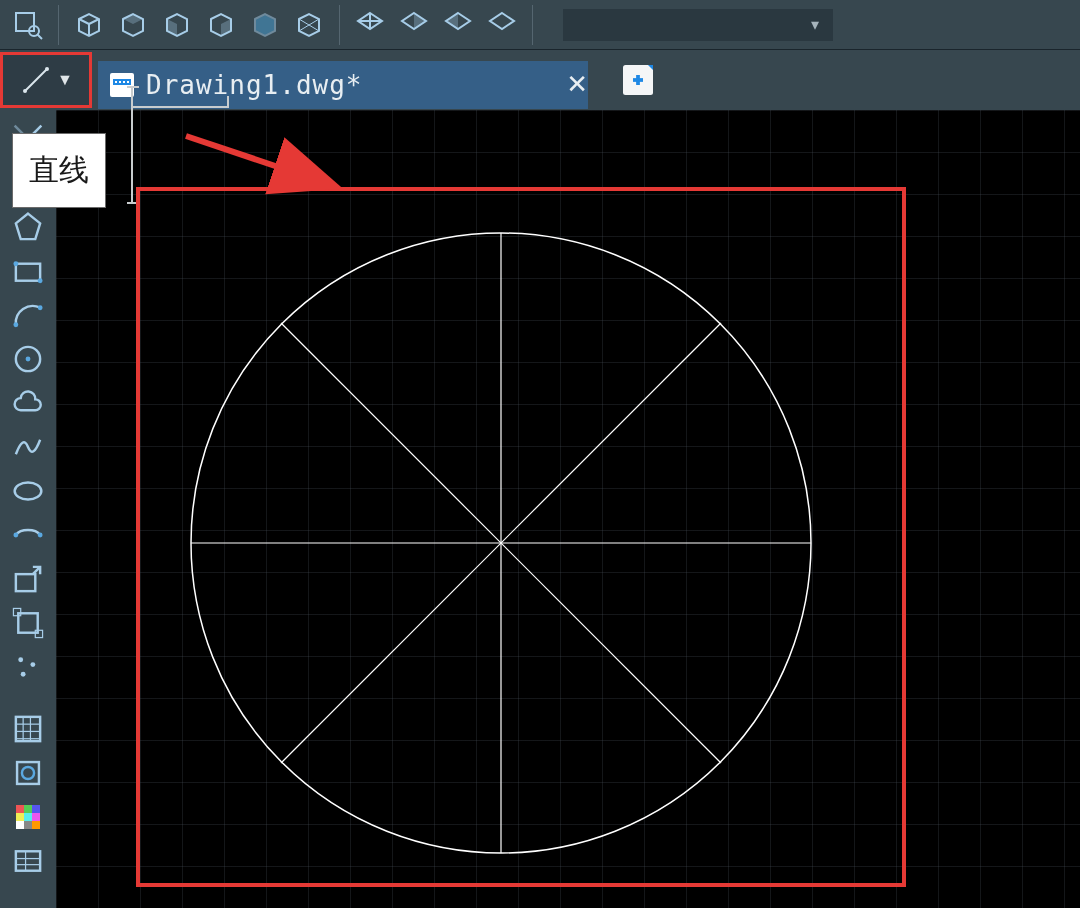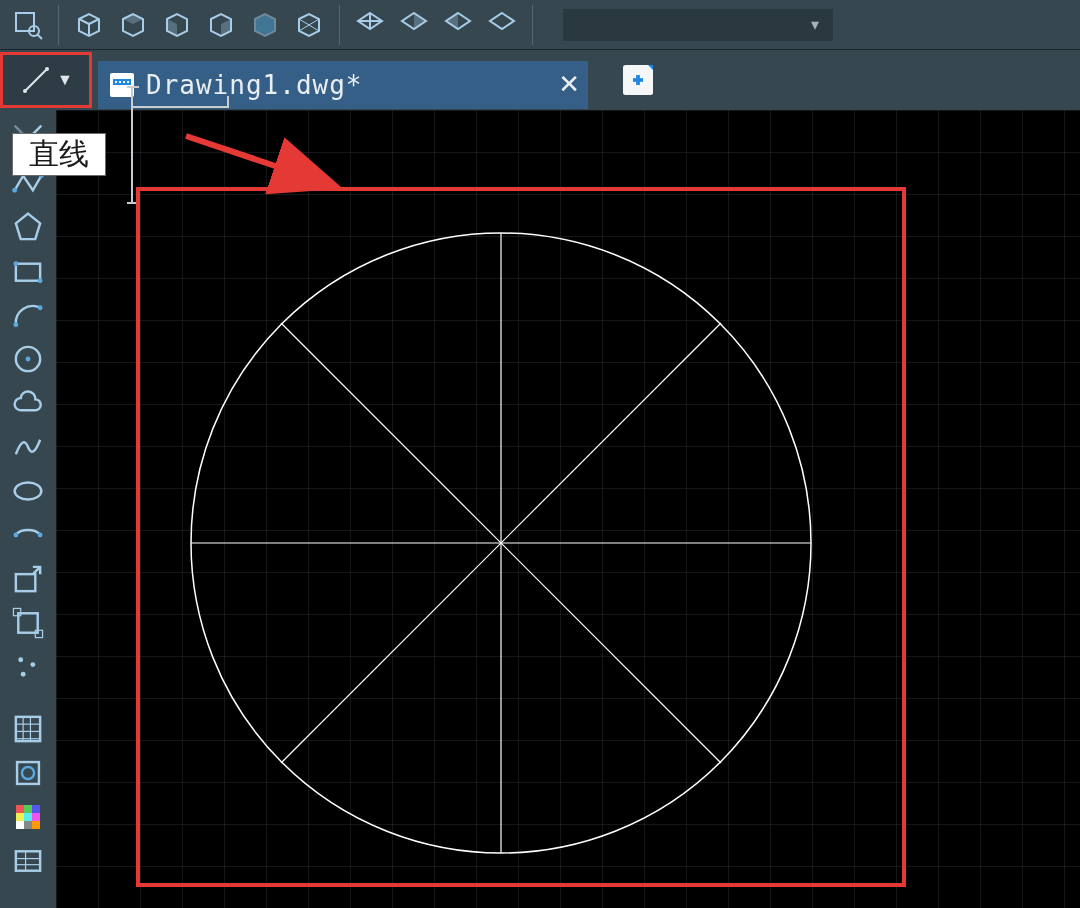--- a/index.html
+++ b/index.html
@@ -70,21 +70,21 @@
       background: #2e3c45;
     }
     .highlight-box svg { width: 34px; height: 34px; }
     .highlight-box .caret { color: #e0e6e9; font-size: 16px; }
 
     .tab-doc {
       height: 48px;
       background: #355f87;
       display: flex;
       align-items: center;
-      padding: 0 8px 0 8px;
+      padding: 0 0 0 8px;
       color: #e8eef2;
       font-size: 26px;
       gap: 8px;
       margin-left: 6px;
       min-width: 490px;
       justify-content: space-between;
       margin-top: 9px;
     }
     .tab-doc .doc-icon {
       width: 32px; height: 32px;
@@ -122,21 +122,21 @@
       cursor: pointer;
     }
 
     .tooltip {
       position: absolute;
       left: 12px;
       top: 133px;
       background: #fff;
       color: #1a1a1a;
       font-size: 30px;
-      padding: 0 16px;
+      padding: 16px 16px;
       border: 1px solid #6b6b6b;
       z-index: 10;
       text-align: center;
     }
 
     .canvas-area {
       flex: 1;
       background: #000;
       position: relative;
     }

